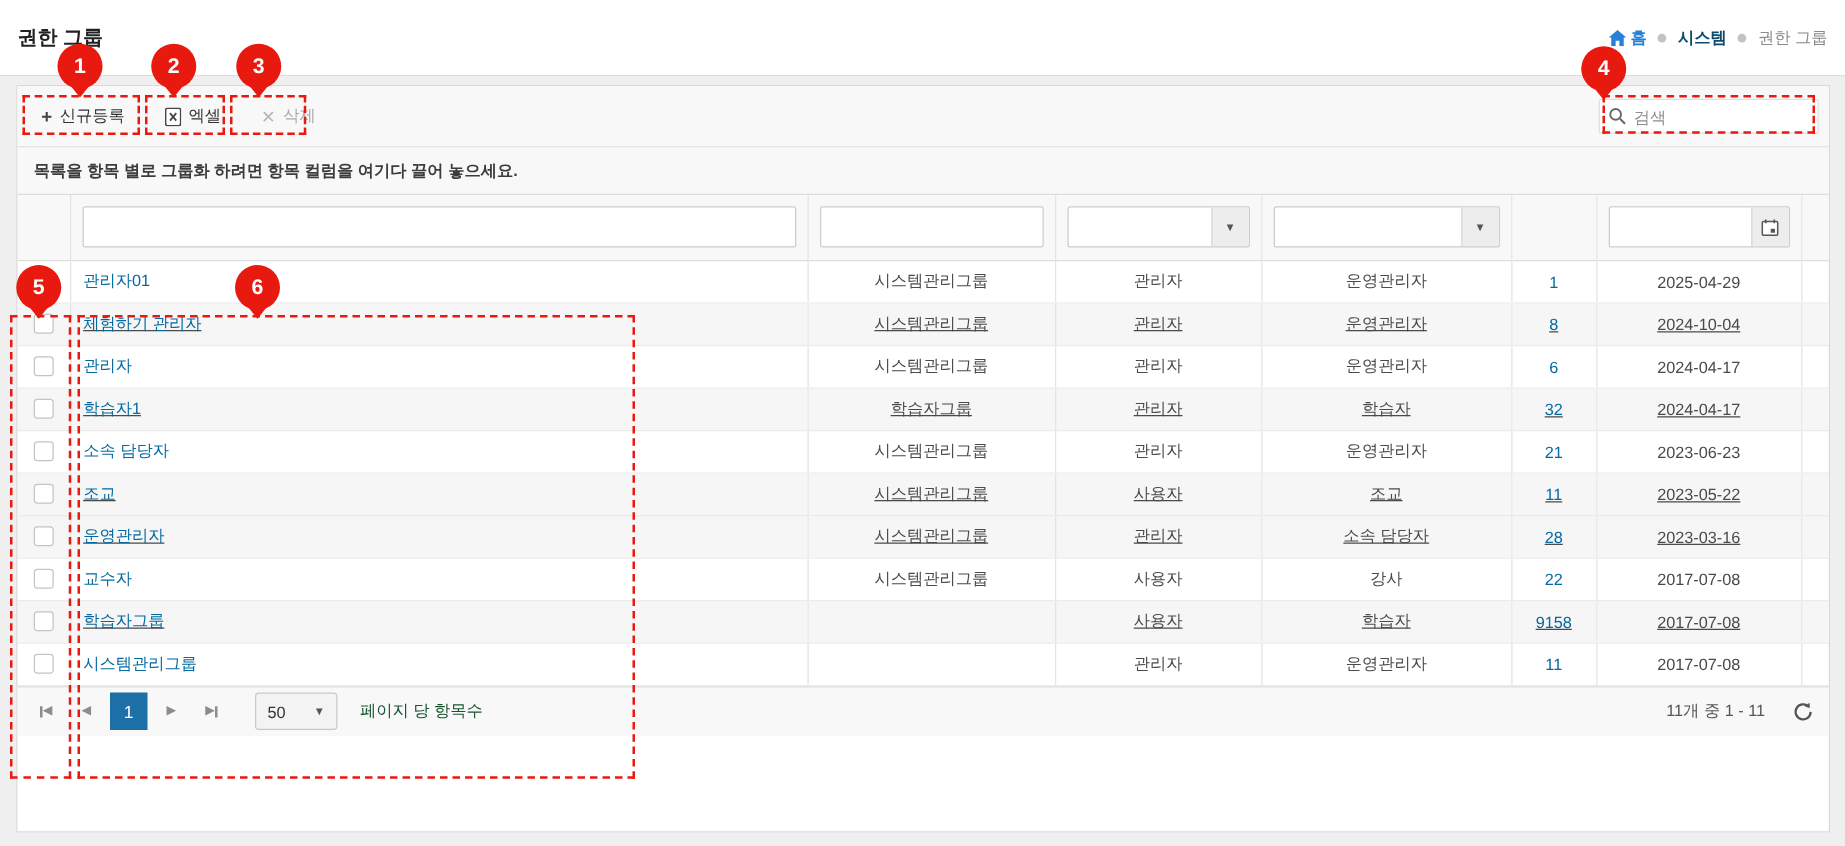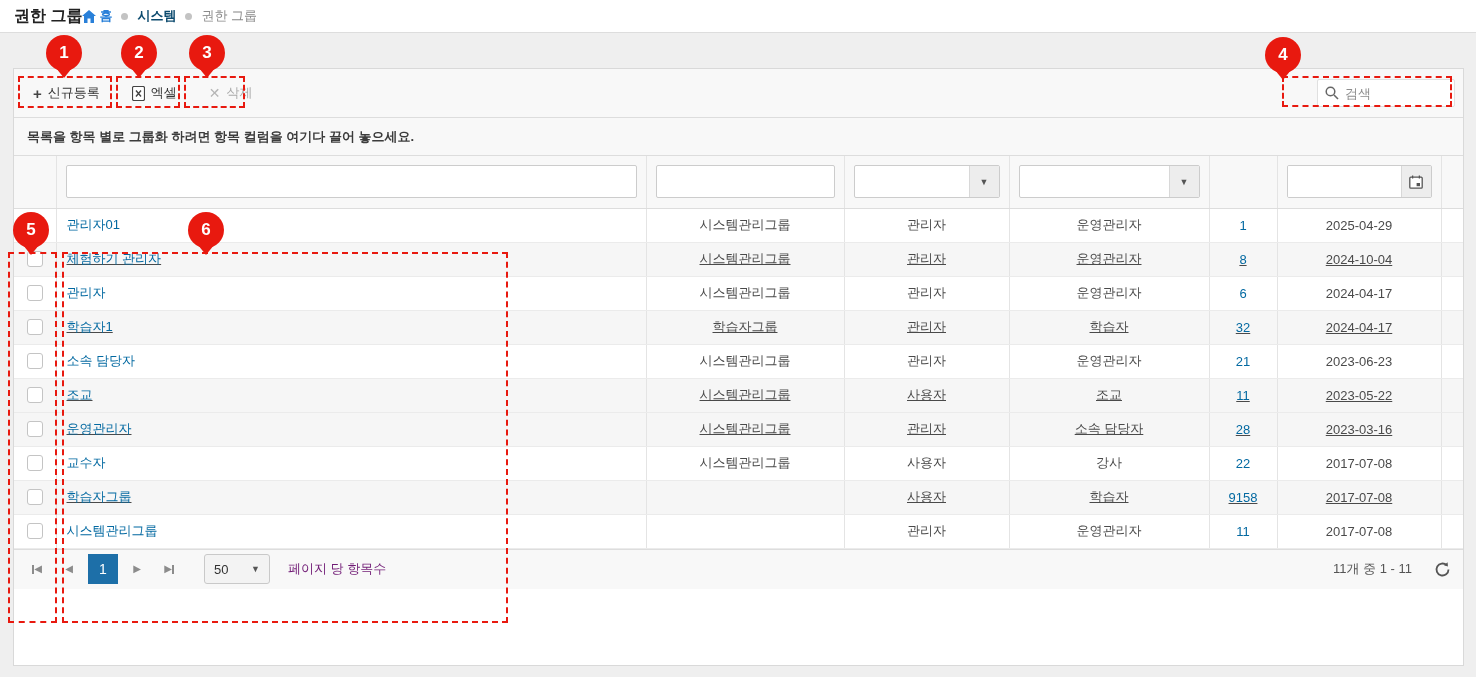--- a/index.html
+++ b/index.html
@@ -4,23 +4,23 @@
 <style>
   * { margin:0; padding:0; box-sizing:border-box; }
   html,body { width:1476px; height:677px; }
   body {
     font-family:"Liberation Sans","DejaVu Sans",sans-serif;
     background:#efefef; color:#424242; font-size:13px;
     position:relative; overflow:hidden;
   }
   
   .titlebar {
-    position:absolute; left:0; top:0; width:1476px; height:33px;
+    position:absolute; left:0; top:0; width:1476px; height:61px;
     background:#fff; border-bottom:1px solid #ddd;
-    display:flex; align-items:center; justify-content:flex-start;
+    display:flex; align-items:center; justify-content:space-between;
     padding:0 14px;
   }
   .page-title { font-size:16px; font-weight:bold; color:#222; }
   .breadcrumb { display:flex; align-items:center; gap:9px; font-size:13px; }
   .crumb-home { display:flex; align-items:center; gap:3px; color:#2980d9; font-weight:bold; text-decoration:none; }
   .crumb-link { color:#0c4a6e; font-weight:bold; text-decoration:none; }
   .crumb-current { color:#8a8a8a; }
   .crumb-dot { width:7px; height:7px; border-radius:50%; background:#c3c3c3; display:inline-block; }
   
   .panel {
@@ -35,21 +35,21 @@
     height:30px; display:flex; align-items:center; gap:6px;
     padding:0 11px; background:transparent; border:none;
     font-size:13px; color:#333; cursor:pointer; margin-right:10px;
     font-family:inherit;
   }
   .tb-btn .plus { font-size:15px; color:#444; font-weight:bold; }
   .tb-btn.disabled { color:#aaa; cursor:default; }
   .tb-btn.disabled .x-glyph { color:#b5b5b5; font-size:14px; }
   .tb-spacer { flex:1; }
   .search-box {
-    width:138px; height:28px; background:#fff; border:1px solid #e0e0e0;
+    width:176px; height:28px; background:#fff; border:1px solid #e0e0e0;
     display:flex; align-items:center; padding:0 7px; gap:6px; border-radius:2px;
   }
   .search-box input {
     border:none; outline:none; width:100%; font-size:13px; color:#444;
     background:transparent; font-family:inherit;
   }
   .search-box input::placeholder { color:#8d8d8d; }
   
   .group-hint {
     height:38px; background:#f8f8f8; border-bottom:1px solid #ddd;
@@ -109,21 +109,21 @@
   .pg-current {
     width:30px; height:30px; background:#1d6fa8; color:#fff; border:none;
     display:flex; align-items:center; justify-content:center; font-size:14px; cursor:pointer;
   }
   .pg-size {
     margin-left:16px; width:66px; height:30px; background:#f3f3f3;
     border:1px solid #c9c9c9; border-radius:3px; display:flex; align-items:center;
     padding:0 9px; justify-content:space-between; cursor:pointer; color:#333;
   }
   .pg-size .dd-caret { font-size:9px; color:#555; }
-  .pg-label { margin-left:12px; color:#701a75; }
+  .pg-label { margin-left:12px; color:#14532d; }
   .pg-spacer { flex:1; }
   .pg-range { color:#555; margin-right:14px; }
   .pg-refresh { background:none; border:none; cursor:pointer; display:flex; align-items:center; padding:2px; }
   
   .marker {
     position:absolute; width:36px; height:36px; border-radius:50%;
     background:#e8190f; color:#fff; font-weight:bold; font-size:17px;
     display:flex; align-items:center; justify-content:center; z-index:20;
   }
   .marker::after {

